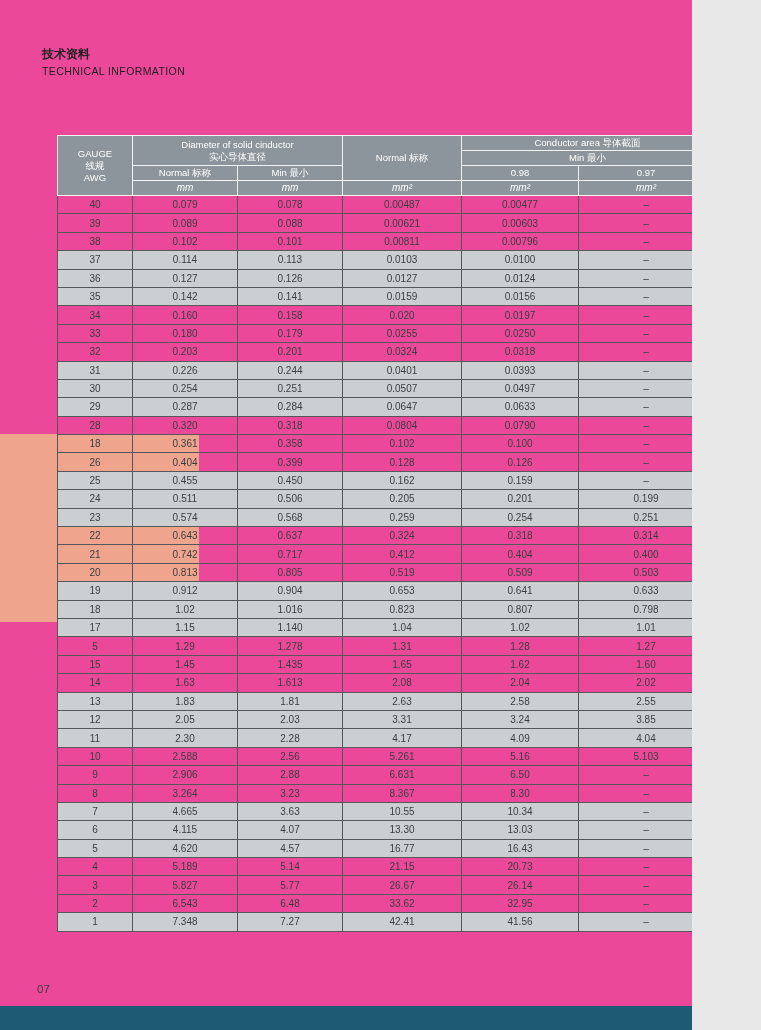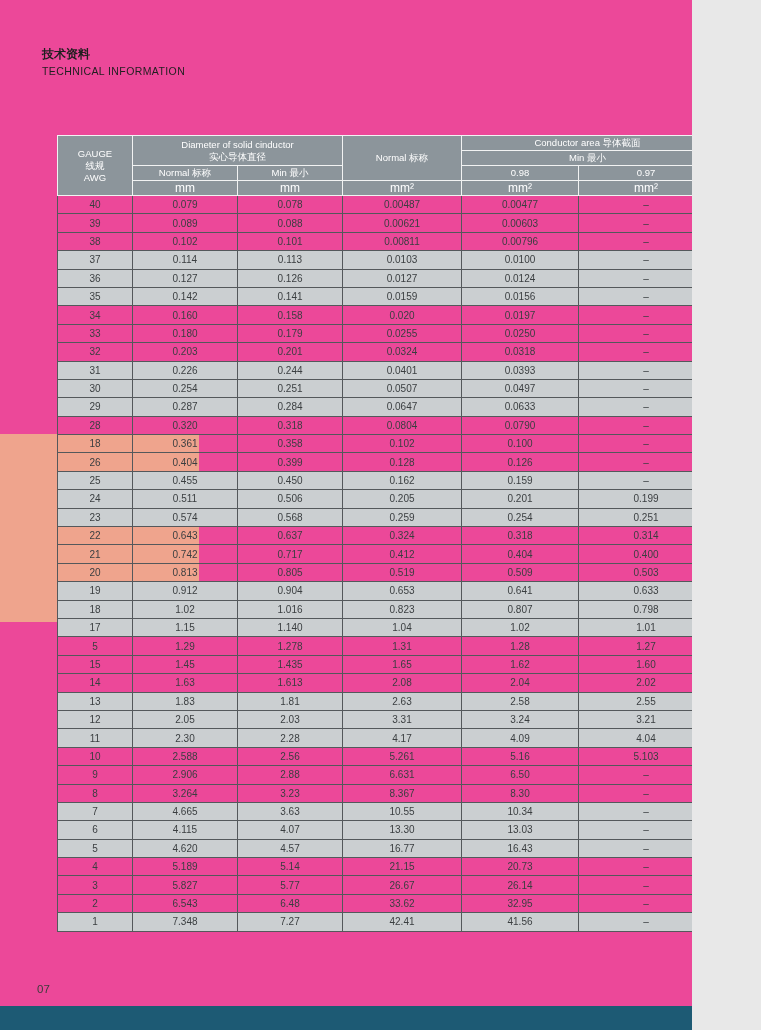--- a/index.html
+++ b/index.html
@@ -29,21 +29,21 @@
   }
   col.c1{width:75px;}col.c2{width:105px;}col.c3{width:105px;}
   col.c4{width:119px;}col.c5{width:117px;}col.c6{width:135px;}
   thead th{
     background:#8c959b;color:#ffffff;font-weight:normal;
     font-size:9.5px;line-height:12px;
     border:1px solid #f2f3f3;
     padding:0;height:14px;text-align:center;vertical-align:middle;
   }
   table{border:1px solid #3c4043;}
-  thead tr.units th{font-size:12px;}
+  thead tr.units th{font-size:10px;font-style:italic;}
   tbody td{
     border:1px solid #54585b;
     font-size:10px;color:#3a3e40;
     text-align:center;vertical-align:middle;
     padding:0;height:17.4px;
   }
   tbody tr{background:transparent;}
   tbody tr.gray{background:#cbcfd1;}
   .page-number{
     position:absolute;left:37px;top:983px;z-index:2;
@@ -332,21 +332,21 @@
             <td>2.63</td>
             <td>2.58</td>
             <td>2.55</td>
           </tr>
           <tr class="gray">
             <td>12</td>
             <td>2.05</td>
             <td>2.03</td>
             <td>3.31</td>
             <td>3.24</td>
-            <td>3.21</td>
+            <td>3.85</td>
           </tr>
           <tr class="gray">
             <td>11</td>
             <td>2.30</td>
             <td>2.28</td>
             <td>4.17</td>
             <td>4.09</td>
             <td>4.04</td>
           </tr>
           <tr>

